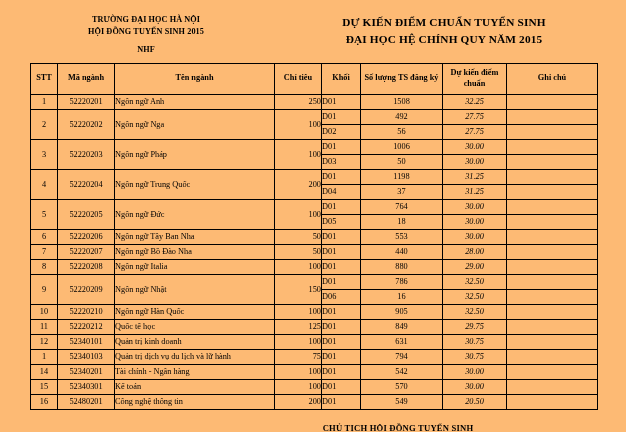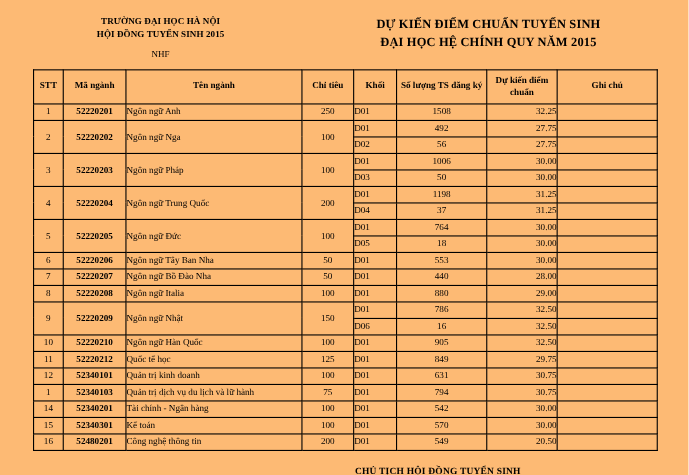--- a/index.html
+++ b/index.html
@@ -40,21 +40,21 @@
     box-sizing: border-box;
   }
   .hl-line {
     font-size: 8.2px;
     font-weight: bold;
     line-height: 1.45;
     letter-spacing: 0.1px;
   }
   .hl-sub {
     font-size: 8.2px;
-    font-weight: normal;
+    font-weight: bold;
     margin-top: 7px;
     text-align: center;
   }
   .hr-line {
     font-size: 11.3px;
     font-weight: bold;
     line-height: 1.5;
     letter-spacing: 0.15px;
   }
 
@@ -76,26 +76,26 @@
     vertical-align: middle;
   }
   table.score-table th {
     font-weight: bold;
     text-align: center;
     height: 30px;
     line-height: 1.3;
     padding: 0 2px;
   }
   td.c-stt       { text-align: center; }
-  td.c-code      { text-align: center; font-weight: bold; }
+  td.c-code      { text-align: center; }
   td.c-name      { text-align: left; padding-left: 4px; }
-  td.c-quota     { text-align: center; }
+  td.c-quota     { text-align: right; }
   td.c-block     { }
   td.c-reg       { text-align: center; }
-  td.c-score     { text-align: right; }
+  td.c-score     { text-align: center; font-style: italic; }
   td.c-note      { text-align: center; }
 
   .r-single td { height: 14px; }
   .r-sub td    { height: 14px; }
 
   
   col.w-stt   { width: 27px; }
   col.w-code  { width: 57px; }
   col.w-name  { width: 160px; }
   col.w-quota { width: 47px; }

